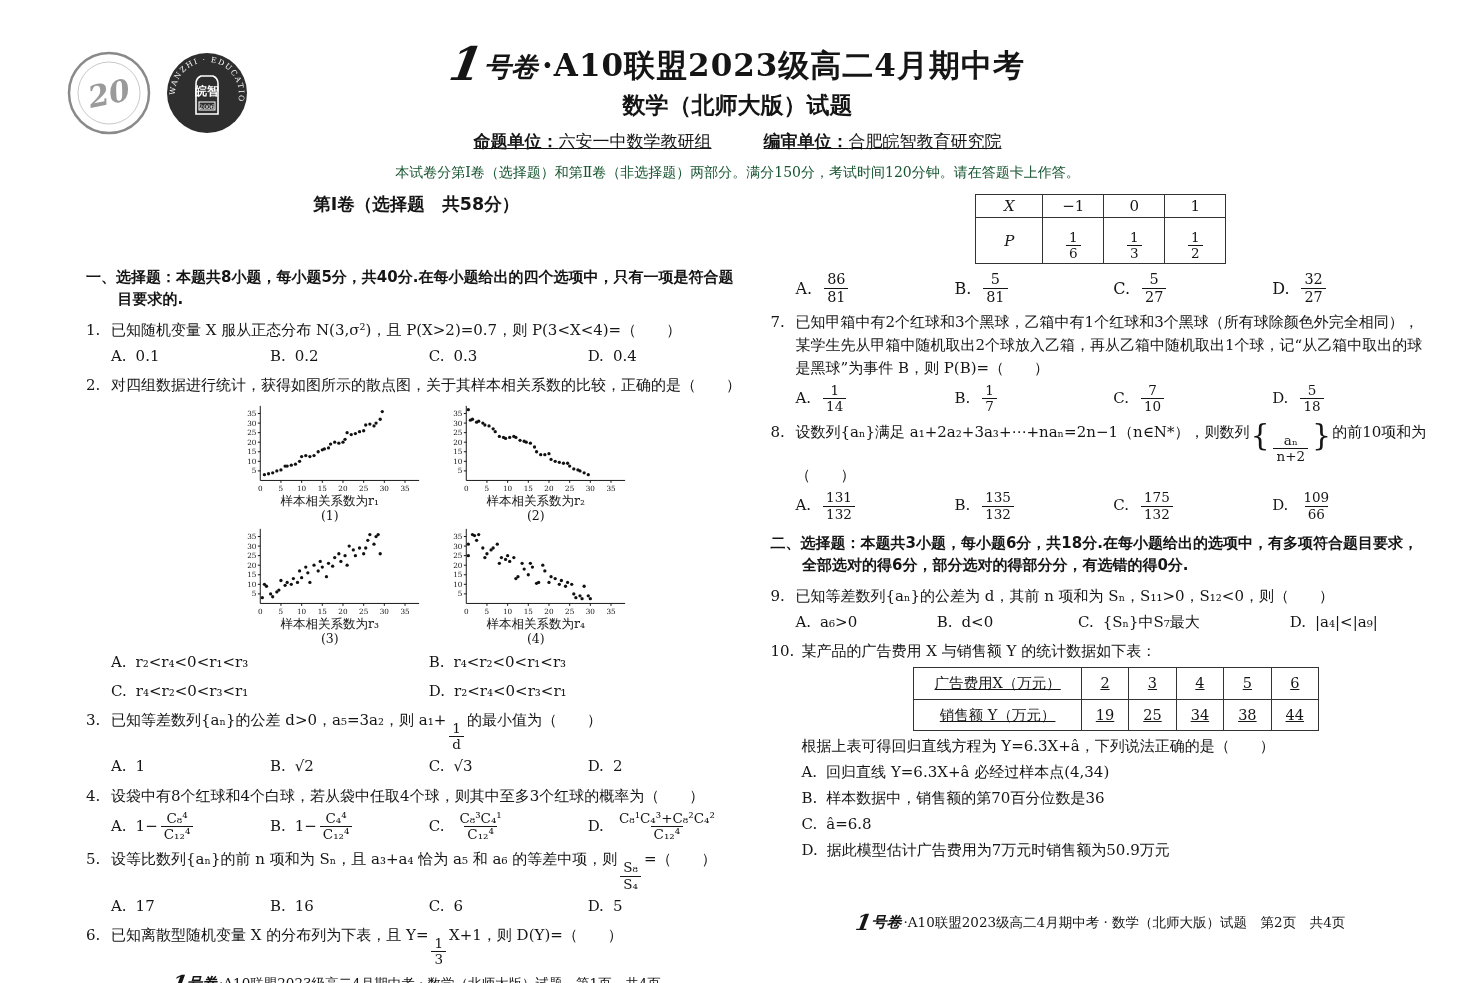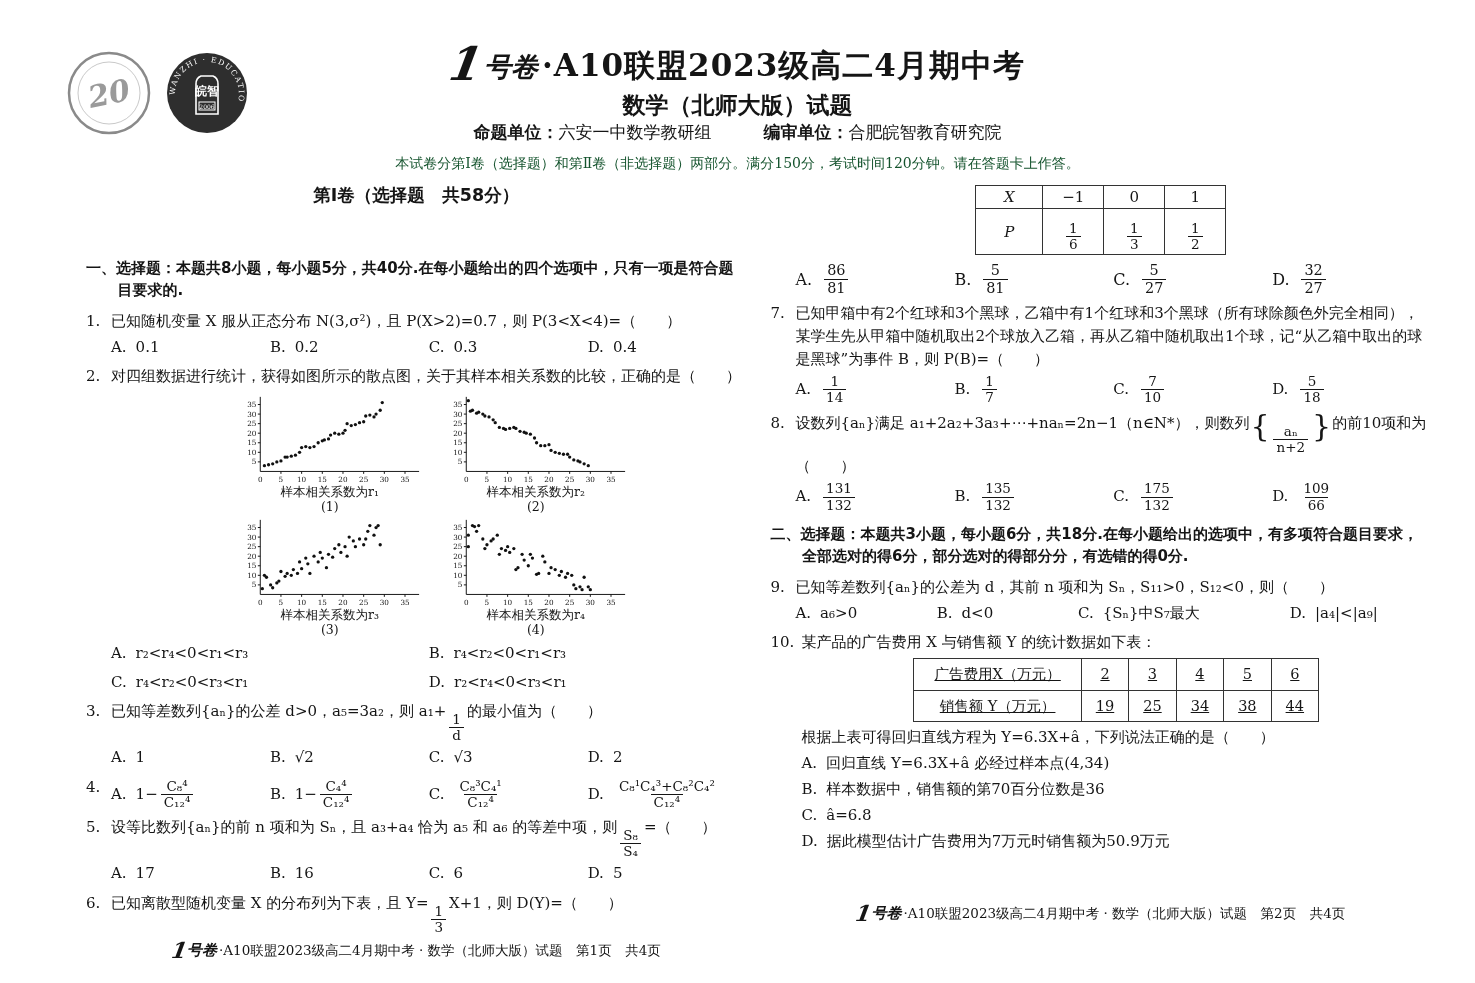--- a/index.html
+++ b/index.html
@@ -7,21 +7,21 @@
         font-family:"DejaVu Serif","DejaVu Sans",serif;}
   
   .header{padding-top:46px;text-align:center;position:relative;}
   .logos{position:absolute;left:66px;top:50px;display:flex;gap:12px;}
   .logo{width:86px;height:86px;}
   .title-line{font-size:31px;font-weight:bold;letter-spacing:1px;line-height:1.1;}
   .brand-one{display:inline-block;font-style:italic;font-weight:bold;font-size:46px;line-height:0.8;
              transform:skewX(-10deg);margin-right:1px;vertical-align:-4px;}
   .brand-script{font-style:italic;font-weight:bold;font-size:27px;letter-spacing:0;margin-right:4px;}
   .subtitle{font-size:23px;font-weight:bold;margin-top:7px;font-family:"DejaVu Sans","DejaVu Serif",sans-serif;}
-  .unit-line{font-size:17px;}
+  .unit-line{margin-top:9px;font-size:17px;text-decoration:underline;}
   .unit-label{font-weight:bold;font-family:"DejaVu Sans",sans-serif;}
   .unit-gap{display:inline-block;width:52px;}
   .notice{margin-top:11px;font-size:14px;color:#14532d;}
   
   .columns{display:flex;gap:24px;padding:8px 44px 0 86px;align-items:flex-start;}
   .col{flex:1;min-width:0;display:flex;flex-direction:column;height:742px;}
   .sec-title{text-align:center;font-size:17.5px;font-weight:bold;font-family:"DejaVu Sans",sans-serif;margin:2px 0 6px;}
   .intro{font-weight:bold;font-family:"DejaVu Sans",sans-serif;font-size:15px;line-height:1.5;
          padding-left:2.1em;text-indent:-2.1em;margin-bottom:2px;margin-top:44px;}
   .q{position:relative;padding-left:25px;font-size:15px;line-height:1.55;margin-top:6px;}
@@ -478,20 +478,21 @@
             </span>
           <span class="opt">
               <span class="ol">D.</span>
               <span>2</span>
             </span>
         </div>
       </div>
 
       <div class="q">
         <span class="qnum">4.</span>
+        <span>设袋中有8个红球和4个白球，若从袋中任取4个球，则其中至多3个红球的概率为（　　）</span>
         <div class="opts">
           <span class="opt">
               <span class="ol">A.</span>
               <span>1−</span>
               <span class="fr">
                 <span class="fn">C₈⁴</span>
                 <span class="fd">C₁₂⁴</span>
               </span>
             </span>
           <span class="opt">

